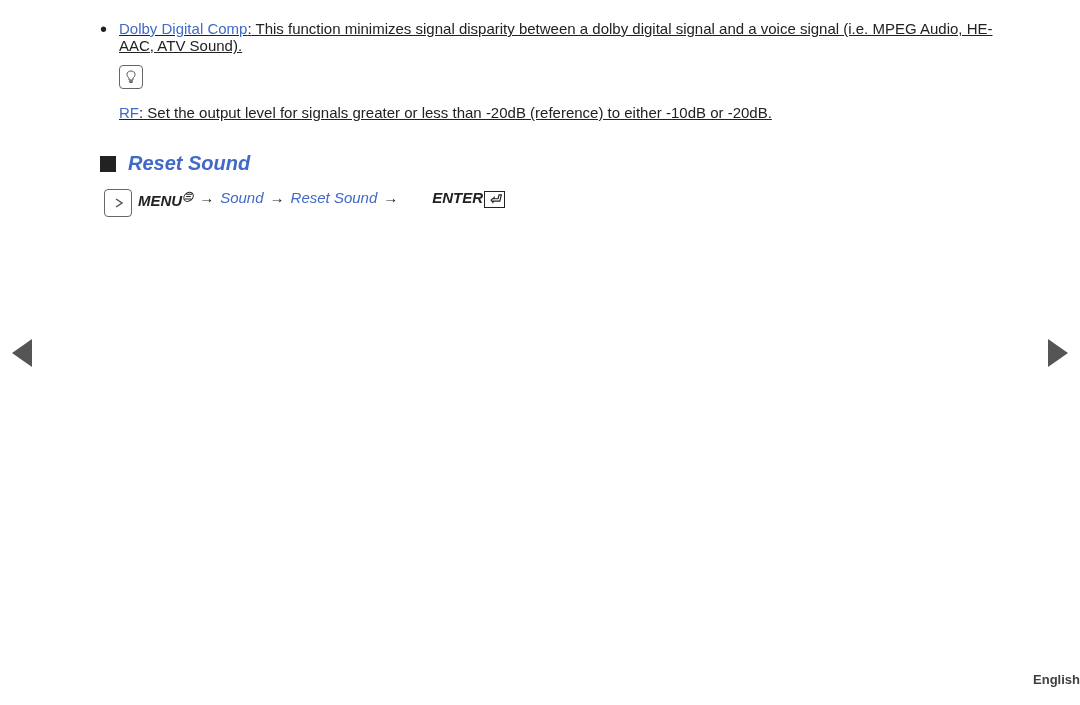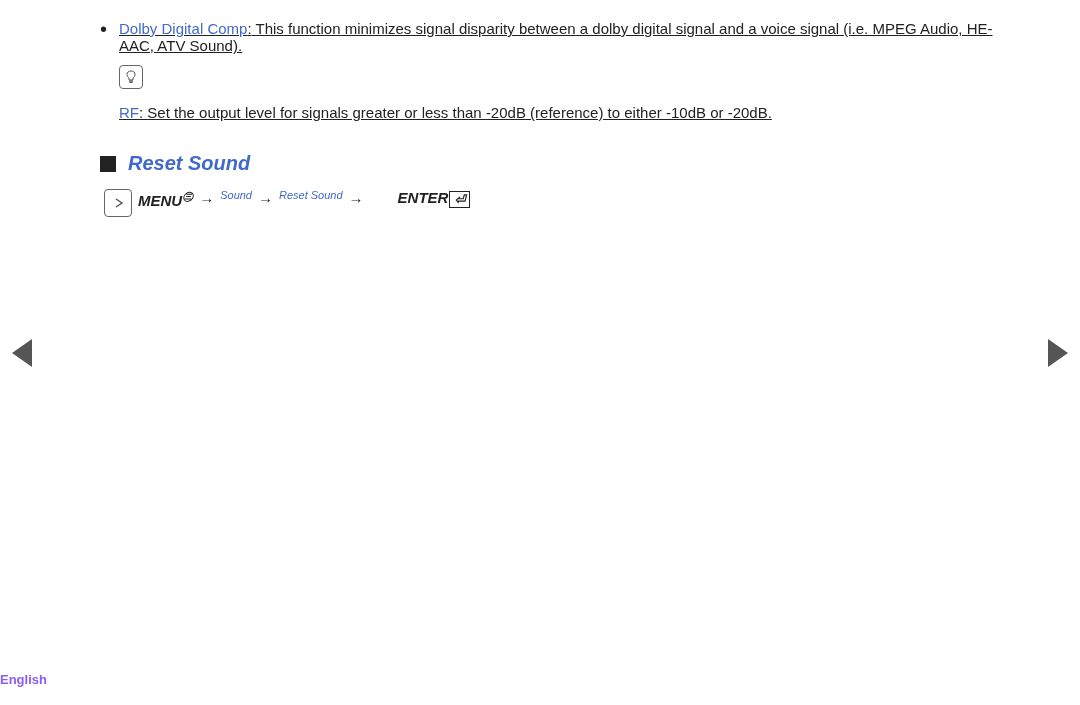--- a/index.html
+++ b/index.html
@@ -195,21 +195,21 @@
       font-size: 15px;
     }
 
     .arrow-sep {
       color: #222;
       font-size: 15px;
     }
 
     .path-blue {
       color: #4169c8;
-      font-size: 11px;
+      font-size: 15px;
     }
 
     .enter-label {
       font-weight: bold;
       font-size: 15px;
       margin-left: 28px;
     }
 
     .enter-icon {
       display: inline-block;
@@ -226,24 +226,24 @@
       line-height: 1.55;
       font-size: 15px;
     }
 
     
     .page-footer {
       position: absolute;
       bottom: 18px;
       left: 0;
       right: 0;
-      text-align: left;
+      text-align: right;
       font-size: 13px;
       font-weight: bold;
-      color: #8b5cf6;
+      color: #404040;
     }
   </style>
 </head>
 <body>
 
 <div class="nav-arrow-left"></div>
 
 <div class="nav-arrow-right"></div>
 
 <div class="page-container">

